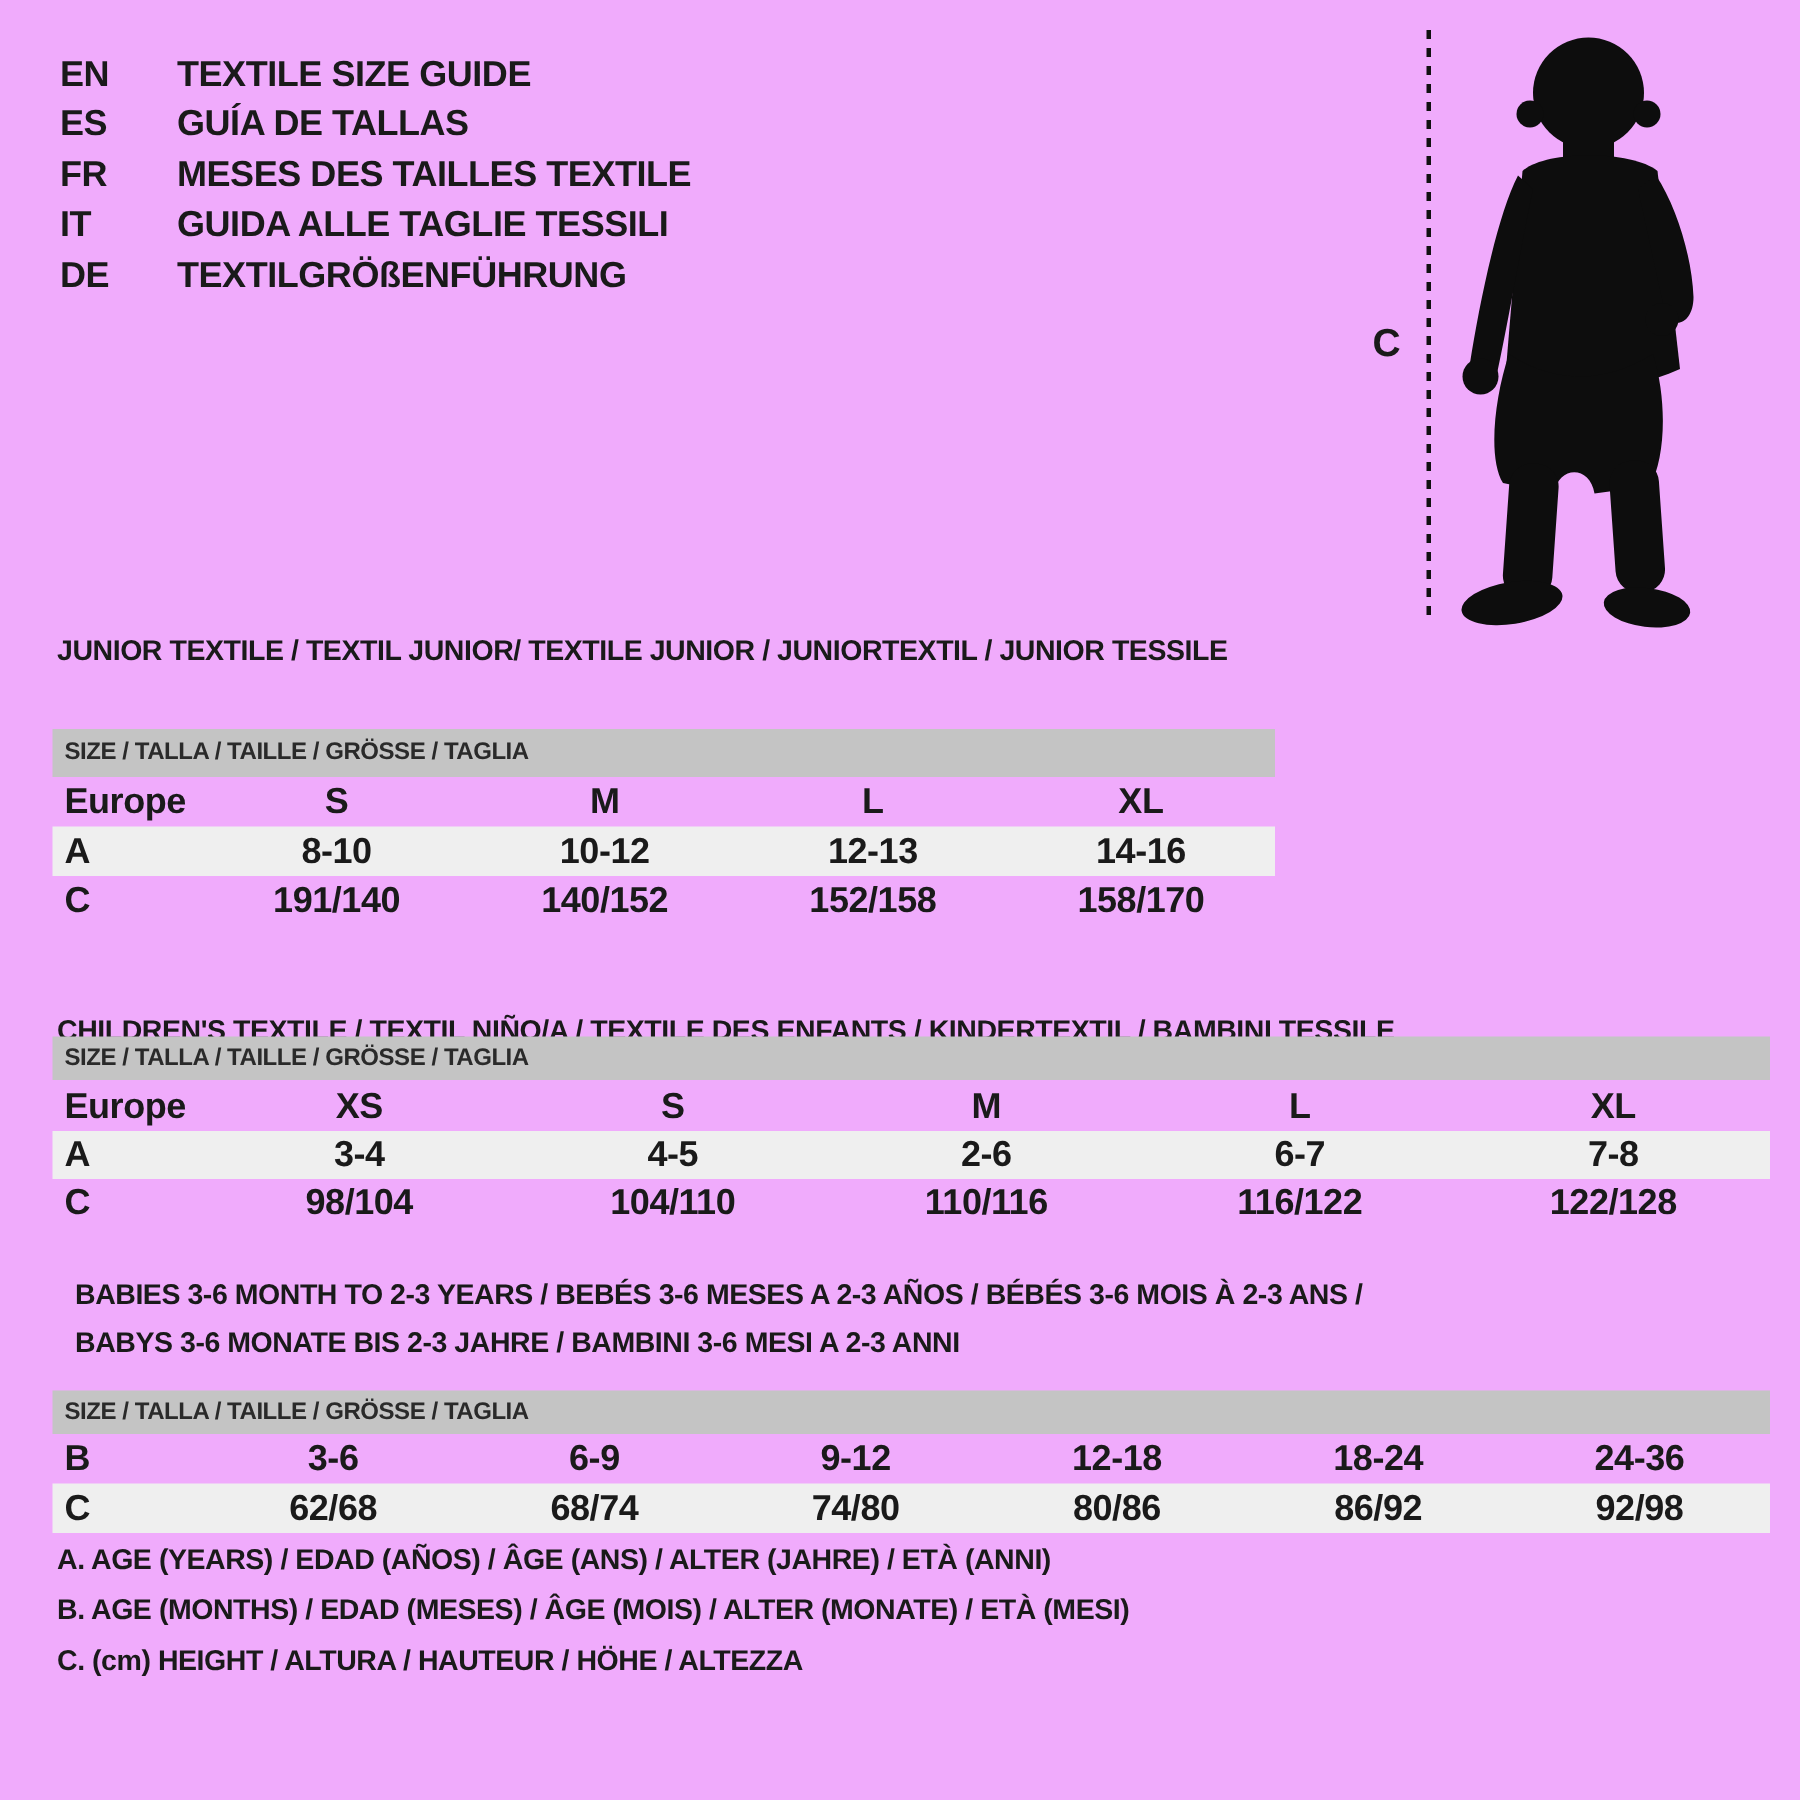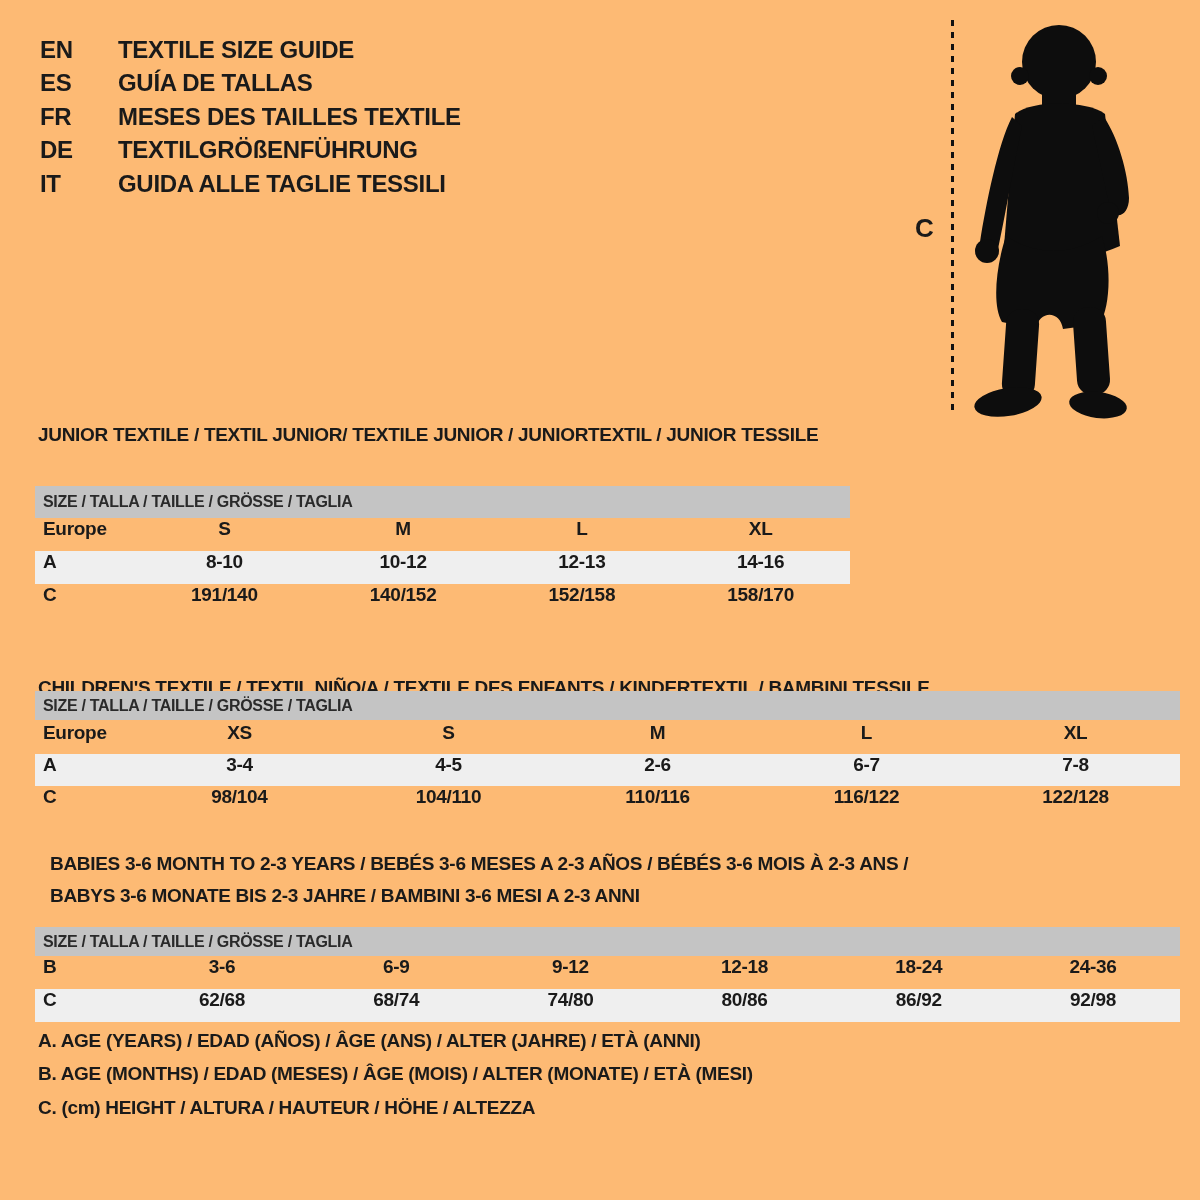--- a/index.html
+++ b/index.html
@@ -1,17 +1,17 @@
 <!DOCTYPE html>
 <html><head>
 <meta charset="utf-8">
 <style>
   html,body{margin:0;padding:0;background:#fff;}
   .canvas{
-    position:relative;width:1200px;height:1200px;background:#fdba74;
+    position:relative;width:1200px;height:1200px;background:#f0abfc;
     font-family:"Liberation Sans",sans-serif;font-weight:bold;color:#1a1a1a;
     letter-spacing:-0.3px;overflow:hidden;
   }
   .abs{position:absolute;}
 
   
   .lang-list{left:40px;top:33px;}
   .lang-row{display:flex;line-height:33.4px;font-size:24px;}
   .lang-code{width:78px;}
   .lang-label{white-space:nowrap;}
@@ -27,21 +27,21 @@
   
   .sec-title{font-size:19px;line-height:24px;white-space:nowrap;}
   .sec-title-2line{font-size:19px;line-height:32px;white-space:nowrap;margin-left:12px;}
 
   
   .size-bar{
     background:#c4c4c4;font-size:16px;color:#2a2a2a;
     padding-left:8px;display:flex;align-items:center;box-sizing:border-box;
   }
   .tbl{display:flex;flex-direction:column;}
-  .trow{display:flex;align-items:flex-start;font-size:19px;}
+  .trow{display:flex;align-items:center;font-size:24px;}
   .trow.striped{background:#efefef;}
   .tcell-label{width:100px;padding-left:8px;box-sizing:border-box;}
   .tcell{flex:1;text-align:center;}
 
   
   .legend{left:38px;top:1024px;}
   .legend div{line-height:33.4px;font-size:19px;white-space:nowrap;}
 </style>
 </head>
 <body>
@@ -55,26 +55,26 @@
     </div>
     <div class="lang-row">
       <span class="lang-code">ES</span>
       <span class="lang-label">GUÍA DE TALLAS</span>
     </div>
     <div class="lang-row">
       <span class="lang-code">FR</span>
       <span class="lang-label">MESES DES TAILLES TEXTILE</span>
     </div>
     <div class="lang-row">
+      <span class="lang-code">IT</span>
+      <span class="lang-label">GUIDA ALLE TAGLIE TESSILI</span>
+    </div>
+    <div class="lang-row">
       <span class="lang-code">DE</span>
       <span class="lang-label">TEXTILGRÖßENFÜHRUNG</span>
-    </div>
-    <div class="lang-row">
-      <span class="lang-code">IT</span>
-      <span class="lang-label">GUIDA ALLE TAGLIE TESSILI</span>
     </div>
   </div>
 
   <div class="abs dash-line"></div>
   <div class="abs c-label">C</div>
   <svg class="abs silhouette" width="180" height="410" viewBox="0 0 180 410">
     <g fill="#0d0d0d">
 
       <circle cx="99" cy="48" r="37"></circle>
       <circle cx="60" cy="62" r="9"></circle>

